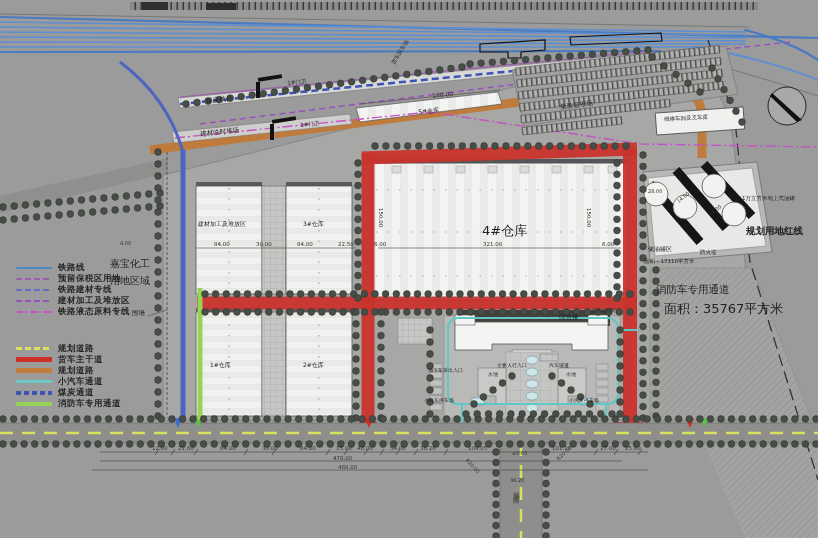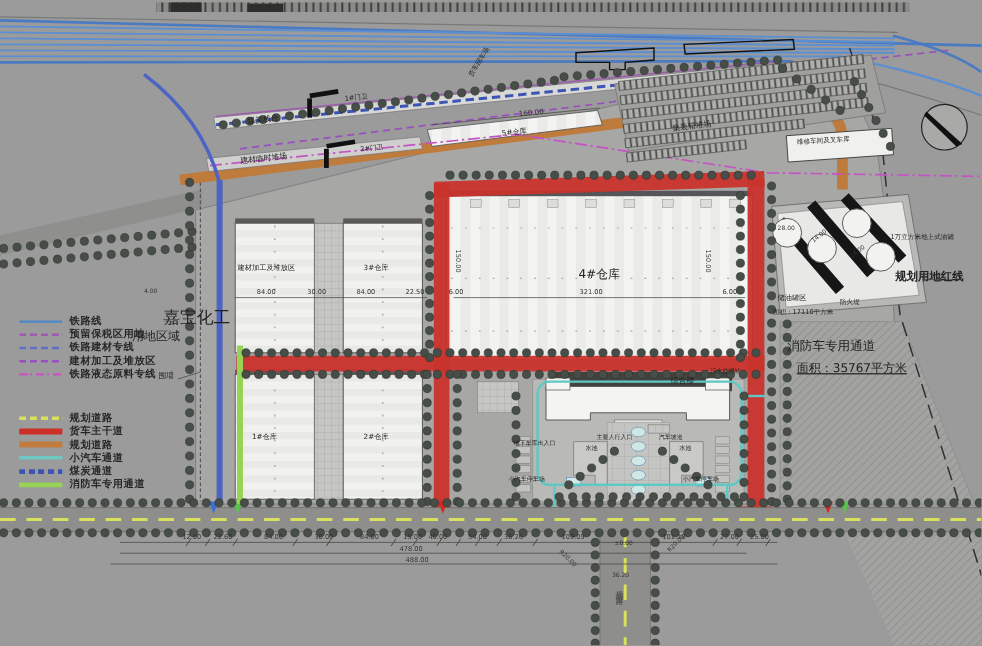--- a/index.html
+++ b/index.html
@@ -844,54 +844,54 @@
         <div class="lg-sample" style="background: repeating-linear-gradient(90deg, rgb(60, 85, 180) 0px, rgb(60, 85, 180) 5px, transparent 5px, transparent 8px); height: 4px;"></div>
         <span class="lg-label">煤炭通道</span>
       </div>
   <div class="lg-row">
         <div class="lg-sample" style="background: rgb(151, 212, 85); height: 4px;"></div>
         <span class="lg-label">消防车专用通道</span>
       </div>
 </div>
 
 <div>
-  <span class="lbl" style="left:110px;top:258px;font-size:14px;margin-left:26px;">嘉宝化工</span>
+  <span class="lbl" style="left:110px;top:258px;font-size:10px;">嘉宝化工</span>
   <span class="lbl" style="left:110px;top:275px;font-size:10px;">用地区域</span>
   <span class="lbl" style="left:132px;top:310px;font-size:6.5px;">围墙</span>
 
   <span class="lbl" style="left:206px;top:98px;font-size:6.5px;transform:rotate(-6deg);">煤炭栈台</span>
   <span class="lbl" style="left:200px;top:131px;font-size:6.5px;transform:rotate(-6deg);">建材临时堆场</span>
   <span class="lbl" style="left:287px;top:80px;font-size:5.5px;transform:rotate(-6deg);">1#门卫</span>
   <span class="lbl" style="left:300px;top:122px;font-size:5.5px;transform:rotate(-6deg);">2#门卫</span>
   <span class="lbl" style="left:390px;top:62px;font-size:5.5px;transform:rotate(-58deg);">货车回车场</span>
 
   <span class="lbl dim" style="left:432px;top:93px;font-size:6px;transform:rotate(-6deg);">160.00</span>
   <span class="lbl" style="left:418px;top:109px;font-size:6px;transform:rotate(-6deg);">5#仓库</span>
   <span class="lbl" style="left:560px;top:104px;font-size:6.5px;transform:rotate(-7deg);">集装箱堆场</span>
   <span class="lbl" style="left:664px;top:116px;font-size:5.5px;transform:rotate(-3deg);">维修车间及叉车库</span>
 
   <span class="lbl" style="left:198px;top:221px;font-size:6px;">建材加工及堆放区</span>
   <span class="lbl" style="left:303px;top:221px;font-size:6px;">3#仓库</span>
   <span class="lbl" style="left:210px;top:362px;font-size:6px;">1#仓库</span>
   <span class="lbl" style="left:303px;top:362px;font-size:6px;">2#仓库</span>
-  <span class="lbl" style="left:482px;top:224px;font-size:10px;">4#仓库</span>
+  <span class="lbl" style="left:482px;top:224px;font-size:13px;">4#仓库</span>
 
   <span class="lbl" style="left:521px;top:314px;font-size:6.5px;margin-left:38px;">综合楼</span>
   <span class="lbl" style="left:428px;top:368px;font-size:5px;">地下车库出入口</span>
   <span class="lbl" style="left:497px;top:363px;font-size:5px;">主要人行入口</span>
   <span class="lbl" style="left:549px;top:363px;font-size:5px;">汽车坡道</span>
   <span class="lbl" style="left:488px;top:372px;font-size:5px;">水池</span>
   <span class="lbl" style="left:566px;top:372px;font-size:5px;">水池</span>
   <span class="lbl" style="left:424px;top:398px;font-size:5px;">小汽车停车场</span>
   <span class="lbl" style="left:569px;top:398px;font-size:5px;">小汽车停车场</span>
   <span class="lbl" style="left:592px;top:308px;font-size:5px;">污水处理站</span>
 
   <span class="lbl" style="left:746px;top:226px;font-size:9.5px;font-weight:bold;">规划用地红线</span>
   <span class="lbl" style="left:656px;top:284px;font-size:10.5px;">消防车专用通道</span>
-  <span class="lbl" style="left:664px;top:302px;font-size:10px;text-decoration:underline;">面积：35767平方米</span>
+  <span class="lbl" style="left:664px;top:302px;font-size:13px;">面积：35767平方米</span>
   <span class="lbl" style="left:648px;top:246px;font-size:6px;">储油罐区</span>
   <span class="lbl" style="left:644px;top:258px;font-size:5.5px;">面积：17110平方米</span>
   <span class="lbl" style="left:700px;top:249px;font-size:5.5px;">防火堤</span>
   <span class="lbl" style="left:742px;top:195px;font-size:5.5px;">1万立方米地上式油罐</span>
 
   <span class="lbl dim" style="left:648px;top:189px;font-size:5px;">28.00</span>
   <span class="lbl dim" style="left:676px;top:200px;font-size:5px;transform:rotate(-38deg);">14.00</span>
   <span class="lbl dim" style="left:708px;top:213px;font-size:5px;transform:rotate(-38deg);">14.00</span>
 
   <span class="lbl dim" style="left:214px;top:241px;font-size:5.5px;">84.00</span>

